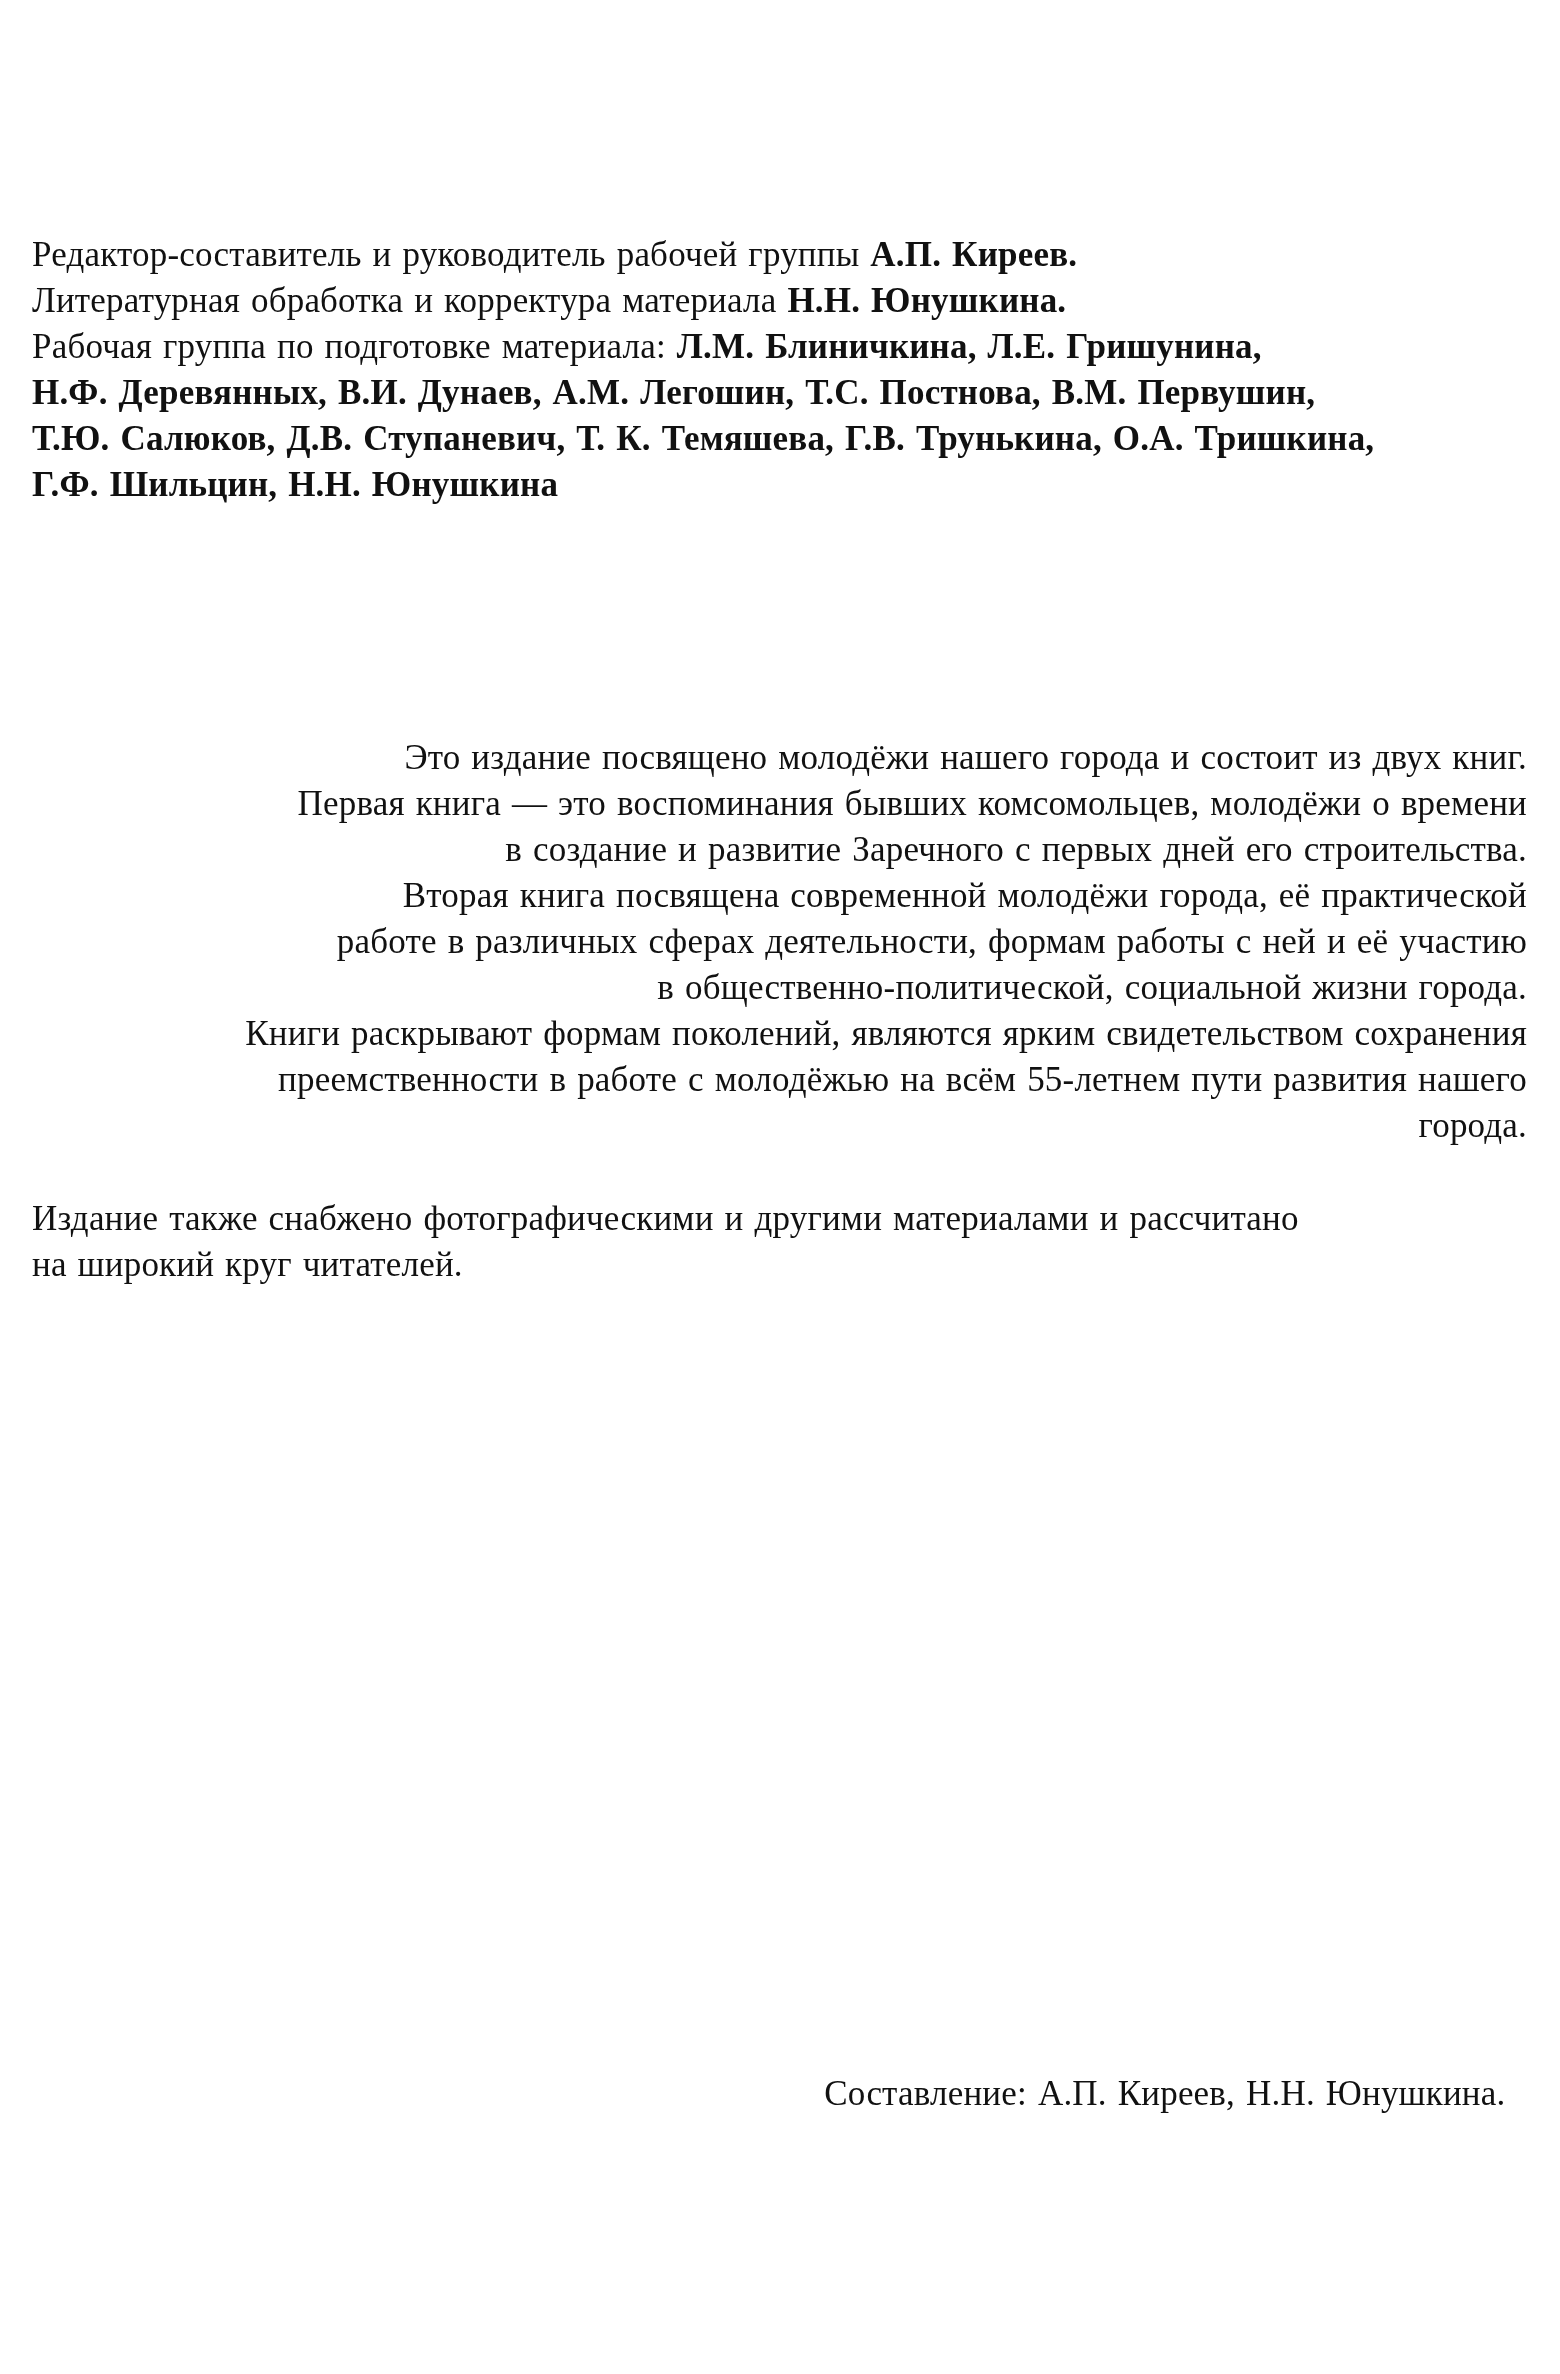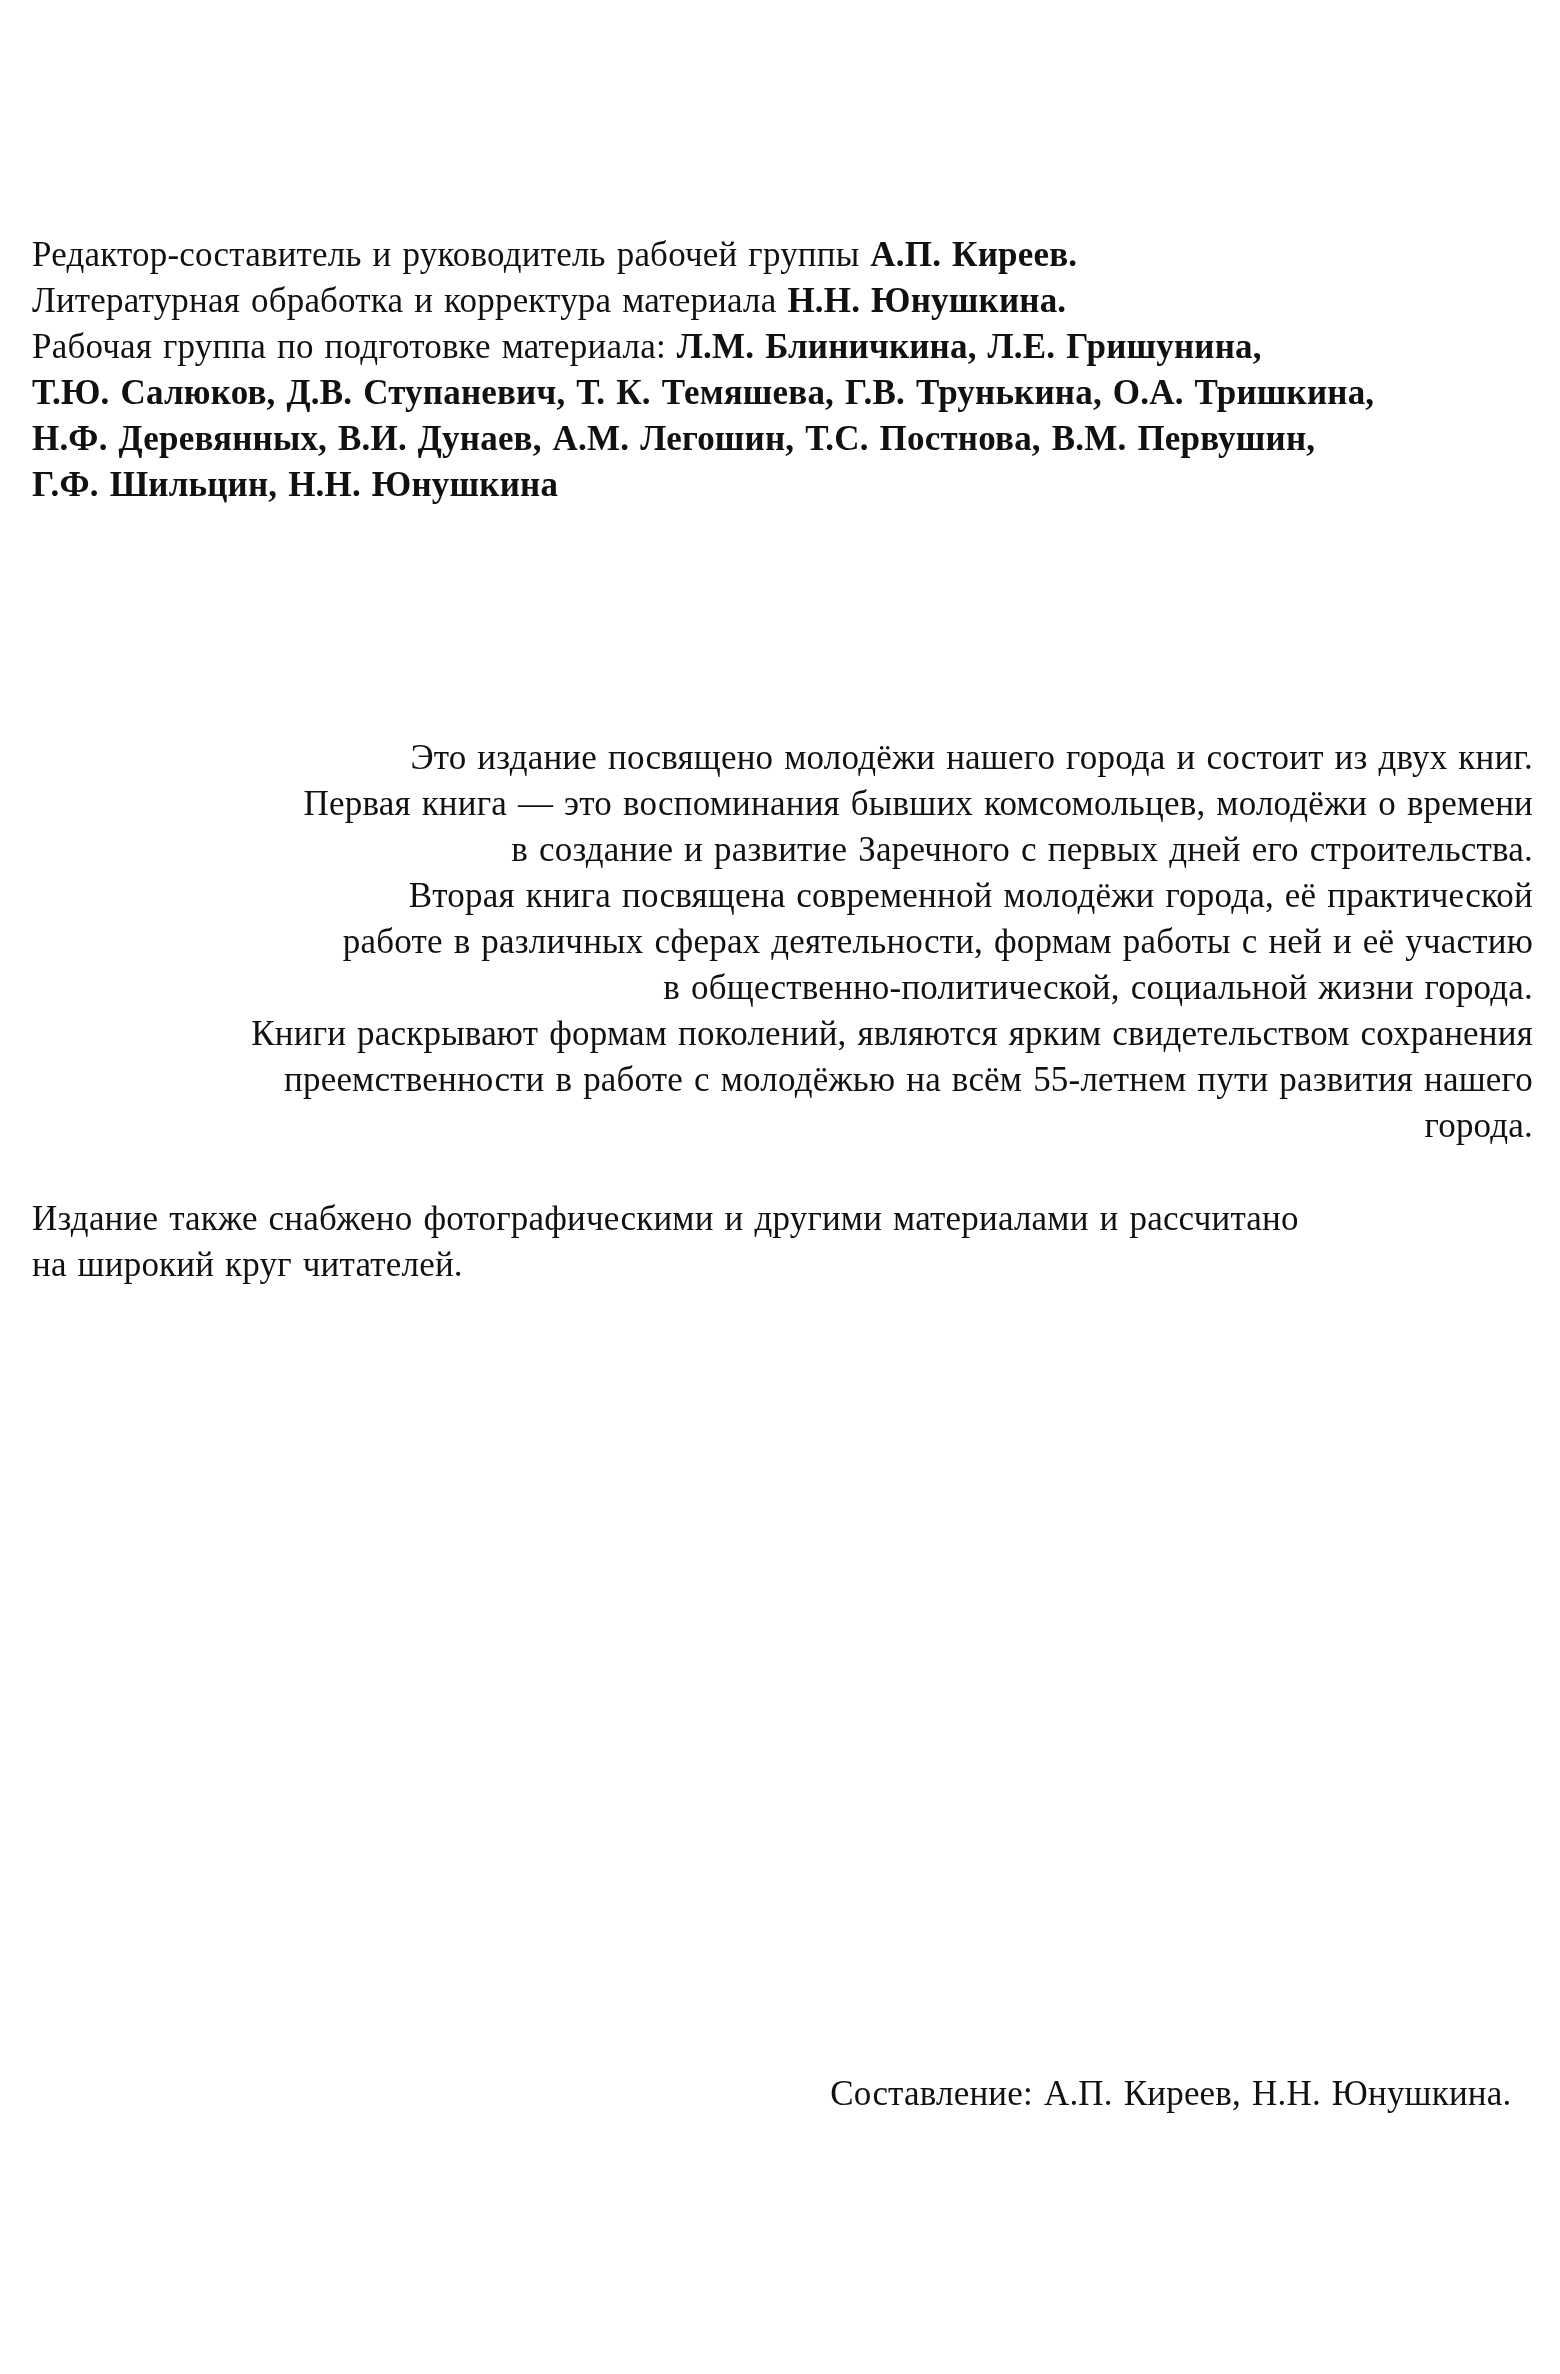--- a/index.html
+++ b/index.html
@@ -12,21 +12,21 @@
     width: 1560px;
     height: 2375px;
     background: #ffffff;
     font-family: "Liberation Serif", "DejaVu Serif", serif;
     color: #111111;
     overflow: hidden;
   }
   .text-block {
     position: absolute;
     left: 32px;
-    right: 27px;
+    right: 33px;
     font-size: 35px;
     line-height: 46px;
     letter-spacing: 0.2px;
     word-spacing: 2px;
   }
   .line {
     white-space: nowrap;
   }
   .bold {
     font-weight: 700;
@@ -43,22 +43,22 @@
 </style>
 </head>
 <body>
 
 <div class="page">
 
   <div id="credits-block" class="text-block">
       <div class="line"><span>Редактор-составитель и руководитель рабочей группы </span><span class="bold">А.П. Киреев.</span></div>
       <div class="line"><span>Литературная обработка и корректура материала </span><span class="bold">Н.Н. Юнушкина.</span></div>
       <div class="line"><span>Рабочая группа по подготовке материала: </span><span class="bold">Л.М. Блиничкина, Л.Е. Гришунина,</span></div>
+      <div class="line"><span class="bold">Н.Ф. Деревянных, В.И. Дунаев, А.М. Легошин, Т.С. Постнова, В.М. Первушин,</span></div>
       <div class="line"><span class="bold">Т.Ю. Салюков, Д.В. Ступаневич, Т. К. Темяшева, Г.В. Трунькина, О.А. Тришкина,</span></div>
-      <div class="line"><span class="bold">Н.Ф. Деревянных, В.И. Дунаев, А.М. Легошин, Т.С. Постнова, В.М. Первушин,</span></div>
       <div class="line"><span class="bold">Г.Ф. Шильцин, Н.Н. Юнушкина</span></div>
     </div>
 
   <div id="description-block" class="text-block">
       <div class="line"><span>Это издание посвящено молодёжи нашего города и состоит из двух книг.</span></div>
       <div class="line"><span>Первая книга — это воспоминания бывших комсомольцев, молодёжи о времени</span></div>
       <div class="line"><span>в создание и развитие Заречного с первых дней его строительства.</span></div>
       <div class="line"><span>Вторая книга посвящена современной молодёжи города, её практической</span></div>
       <div class="line"><span>работе в различных сферах деятельности, формам работы с ней и её участию</span></div>
       <div class="line"><span>в общественно-политической, социальной жизни города.</span></div>

